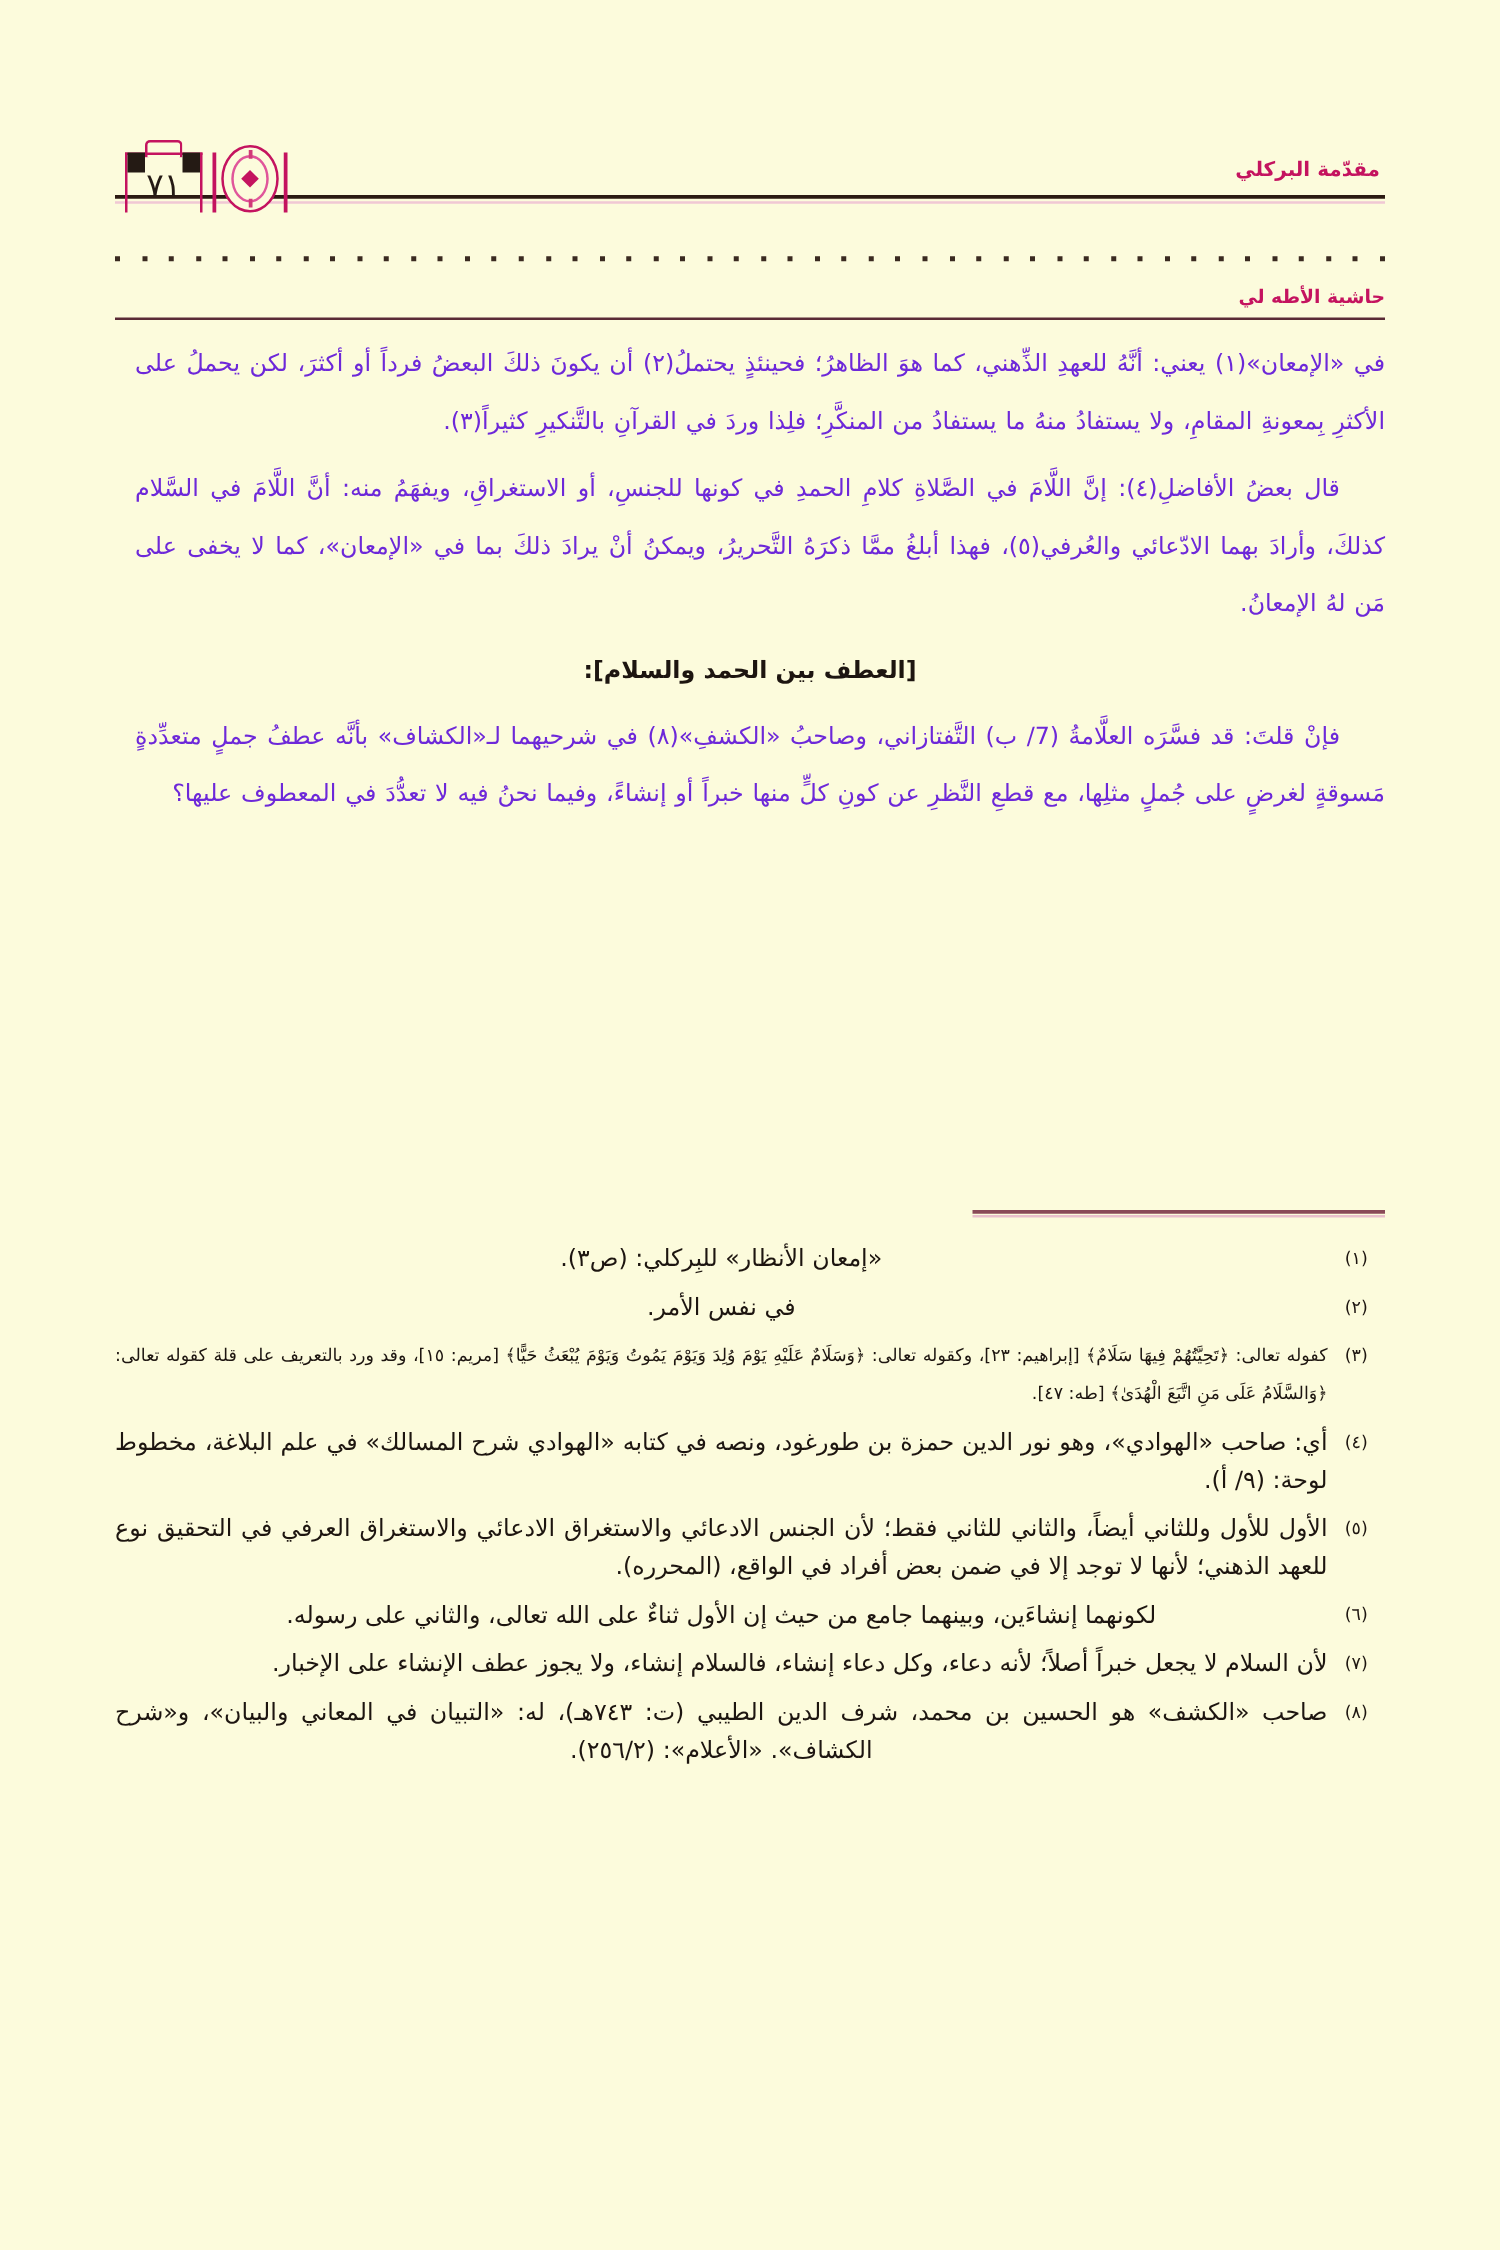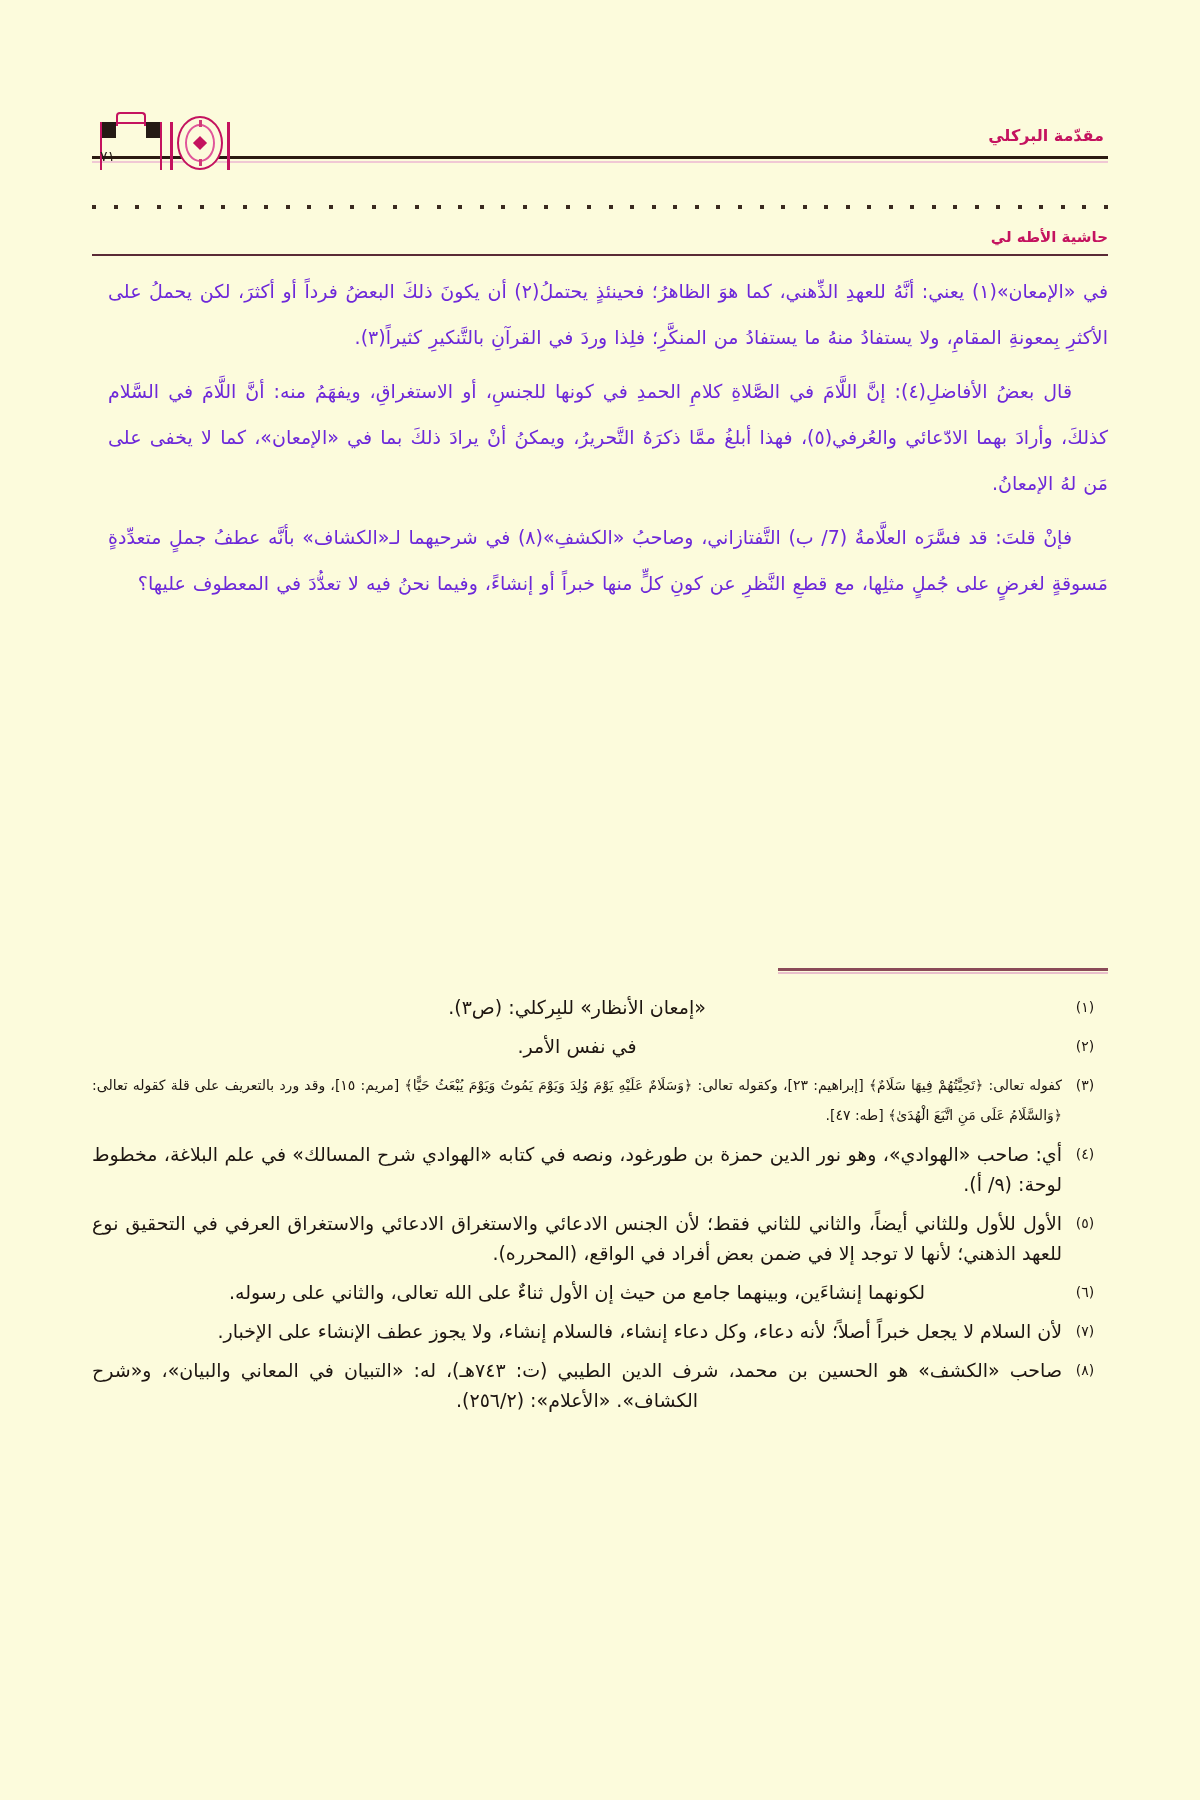--- a/index.html
+++ b/index.html
@@ -106,22 +106,22 @@
   .folio-blk{
     position:absolute;
     top:10px;width:14px;height:16px;
     background:#241a14;
   }
   .folio-blk.l{left:2px;}
   .folio-blk.r{right:2px;}
   .folio-num{
     position:absolute;
     left:0;right:0;bottom:6px;
-    text-align:left;
-    font-size:14px;
+    text-align:center;
+    font-size:26px;
     color:#241a14;
     font-family:"DejaVu Sans",sans-serif;
   }
   .folio-sep{
     width:3px;height:48px;
     background:#c4135f;
     align-self:flex-end;
     margin-right:4px;margin-left:2px;
   }
   
@@ -312,20 +312,21 @@
   </div>
 
   <div class="subhead-wrap">
     <div class="subhead">حاشية الأطه لي</div>
     <div class="subhead-rule"></div>
   </div>
 
   <div class="body-area">
     <p class="para last-right">في «الإمعان»(١) يعني: أنَّهُ للعهدِ الذِّهني، كما هوَ الظاهرُ؛ فحينئذٍ يحتملُ(٢) أن يكونَ ذلكَ البعضُ فرداً أو أكثرَ، لكن يحملُ على الأكثرِ بِمعونةِ المقامِ، ولا يستفادُ منهُ ما يستفادُ من المنكَّرِ؛ فلِذا وردَ في القرآنِ بالتَّنكيرِ كثيراً(٣).</p>
     <p class="para indent last-right">قال بعضُ الأفاضلِ(٤): إنَّ اللَّامَ في الصَّلاةِ كلامِ الحمدِ في كونها للجنسِ، أو الاستغراقِ، ويفهَمُ منه: أنَّ اللَّامَ في السَّلام كذلكَ، وأرادَ بهما الادّعائي والعُرفي(٥)، فهذا أبلغُ ممَّا ذكرَهُ التَّحريرُ، ويمكنُ أنْ يرادَ ذلكَ بما في «الإمعان»، كما لا يخفى على مَن لهُ الإمعانُ.</p>
+    <p class="heading-inline">[العطف بين الحمد والسلام]:</p>
     <p class="para indent last-right">فإنْ قلتَ: قد فسَّرَه العلَّامةُ (7/ ب) التَّفتازاني، وصاحبُ «الكشفِ»(٨) في شرحيهما لـ«الكشاف» بأنَّه عطفُ جملٍ متعدِّدةٍ مَسوقةٍ لغرضٍ على جُملٍ مثلِها، مع قطعِ النَّظرِ عن كونِ كلٍّ منها خبراً أو إنشاءً، وفيما نحنُ فيه لا تعدُّدَ في المعطوف عليها؟</p>
   </div>
 
   <div class="fn-sep"></div>
   <div class="fn-sep-2"></div>
 
   <div class="footnotes">
 
     <div class="fn-row">
       <div class="fn-mark">(١)</div>

